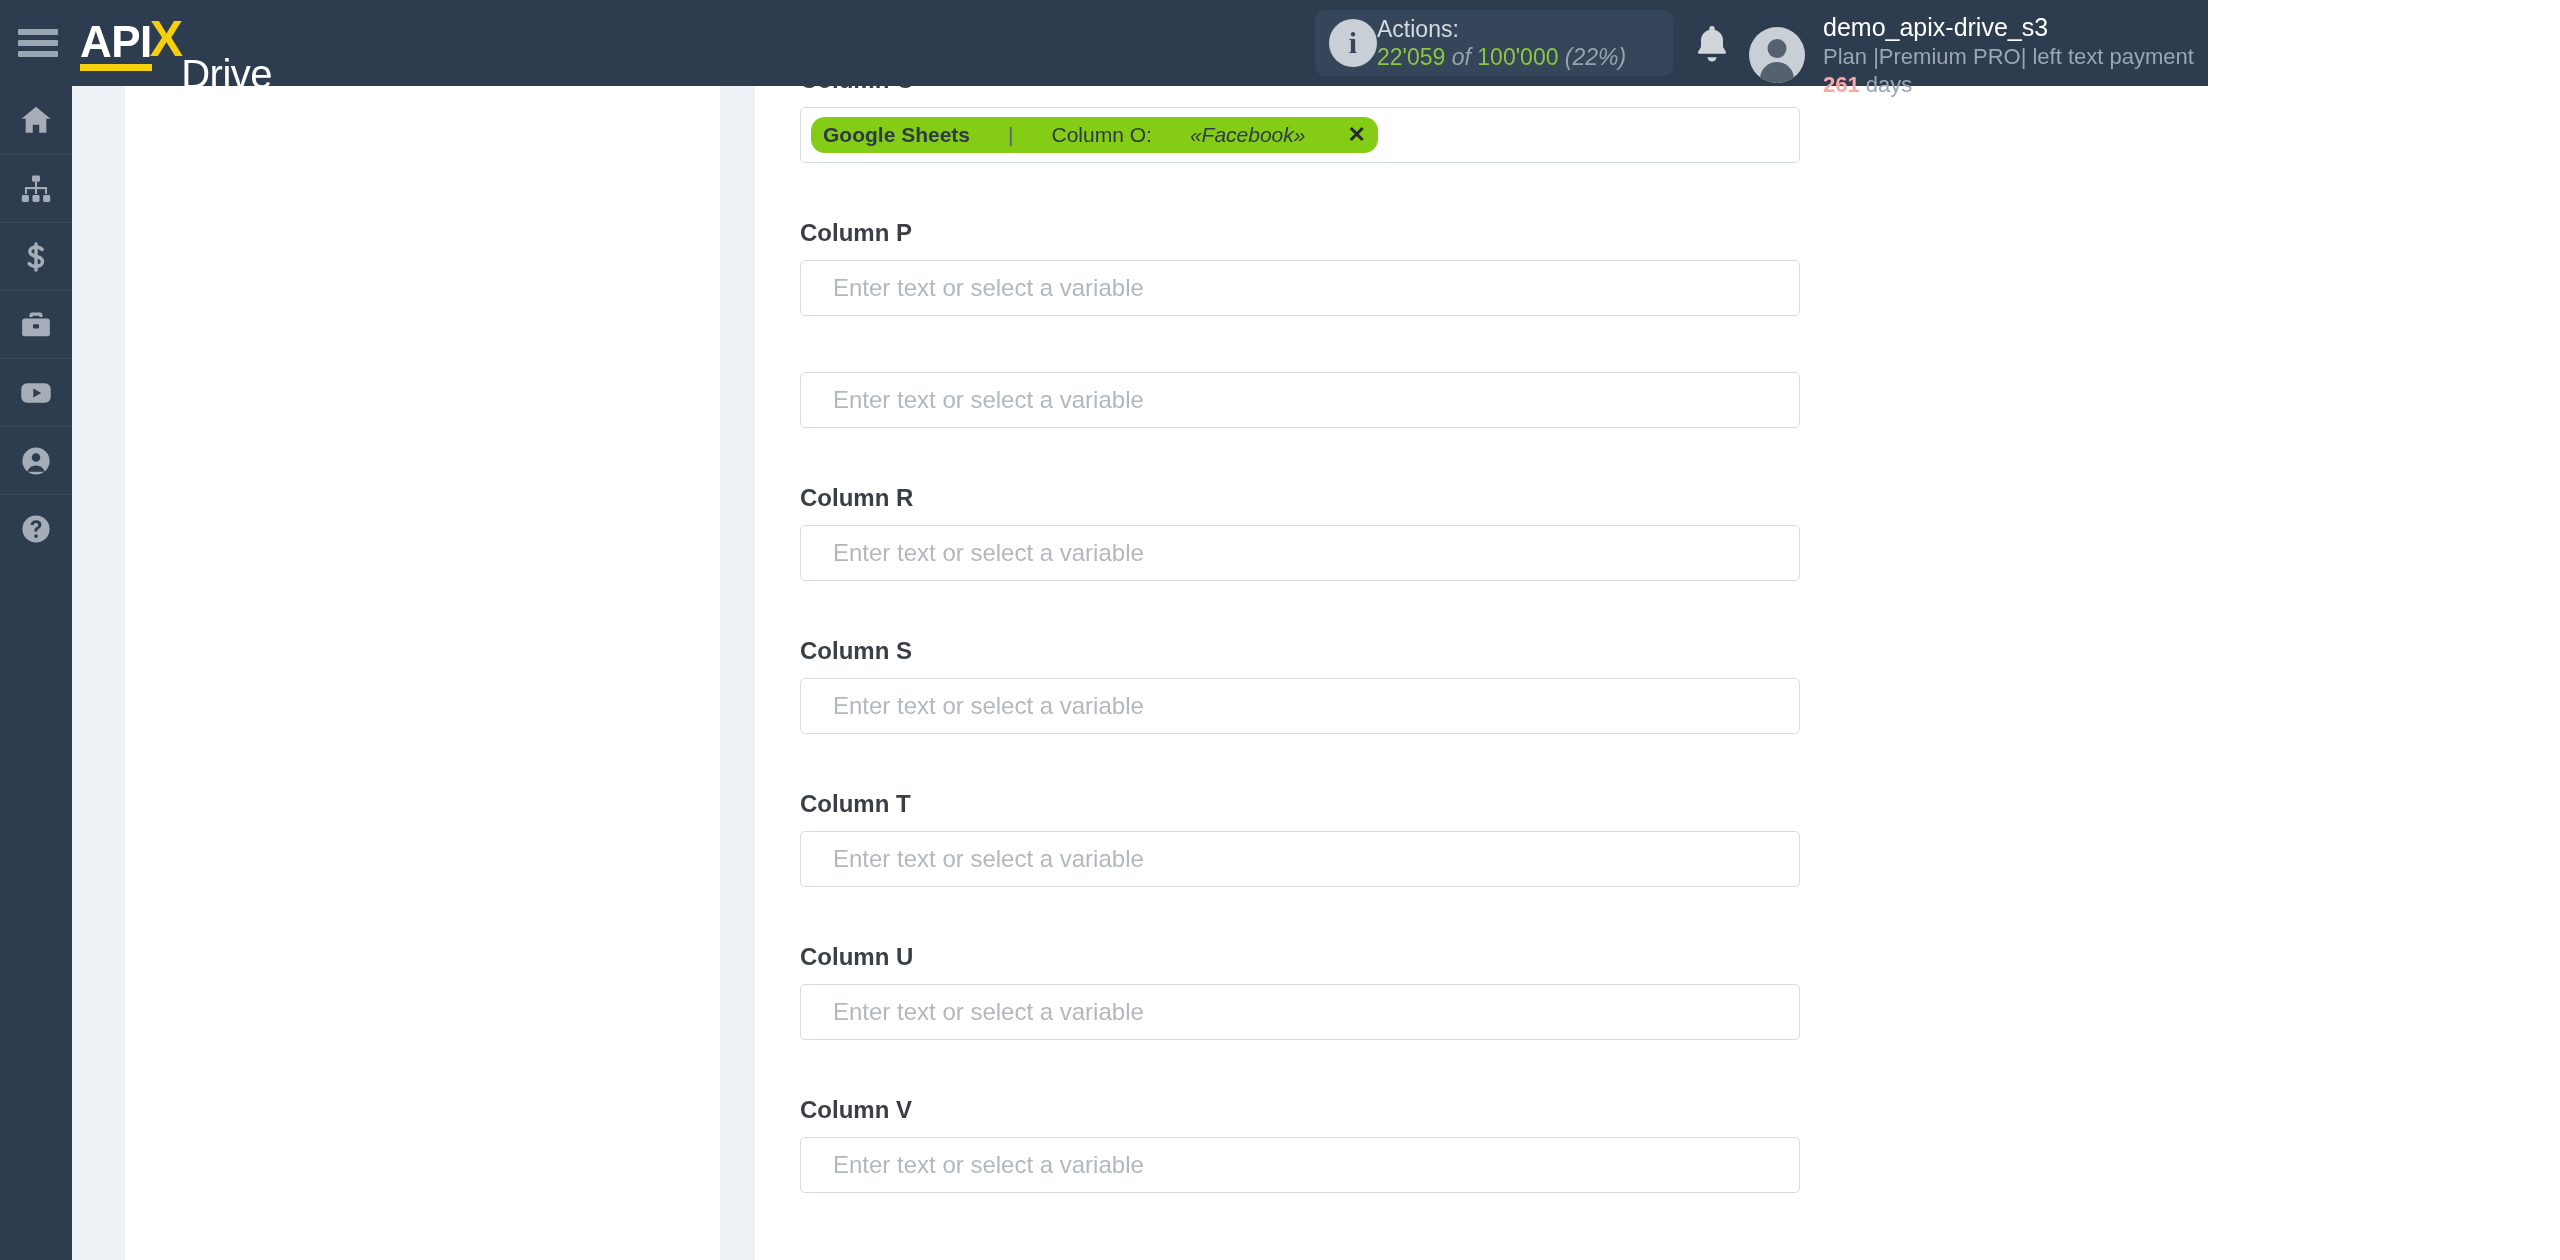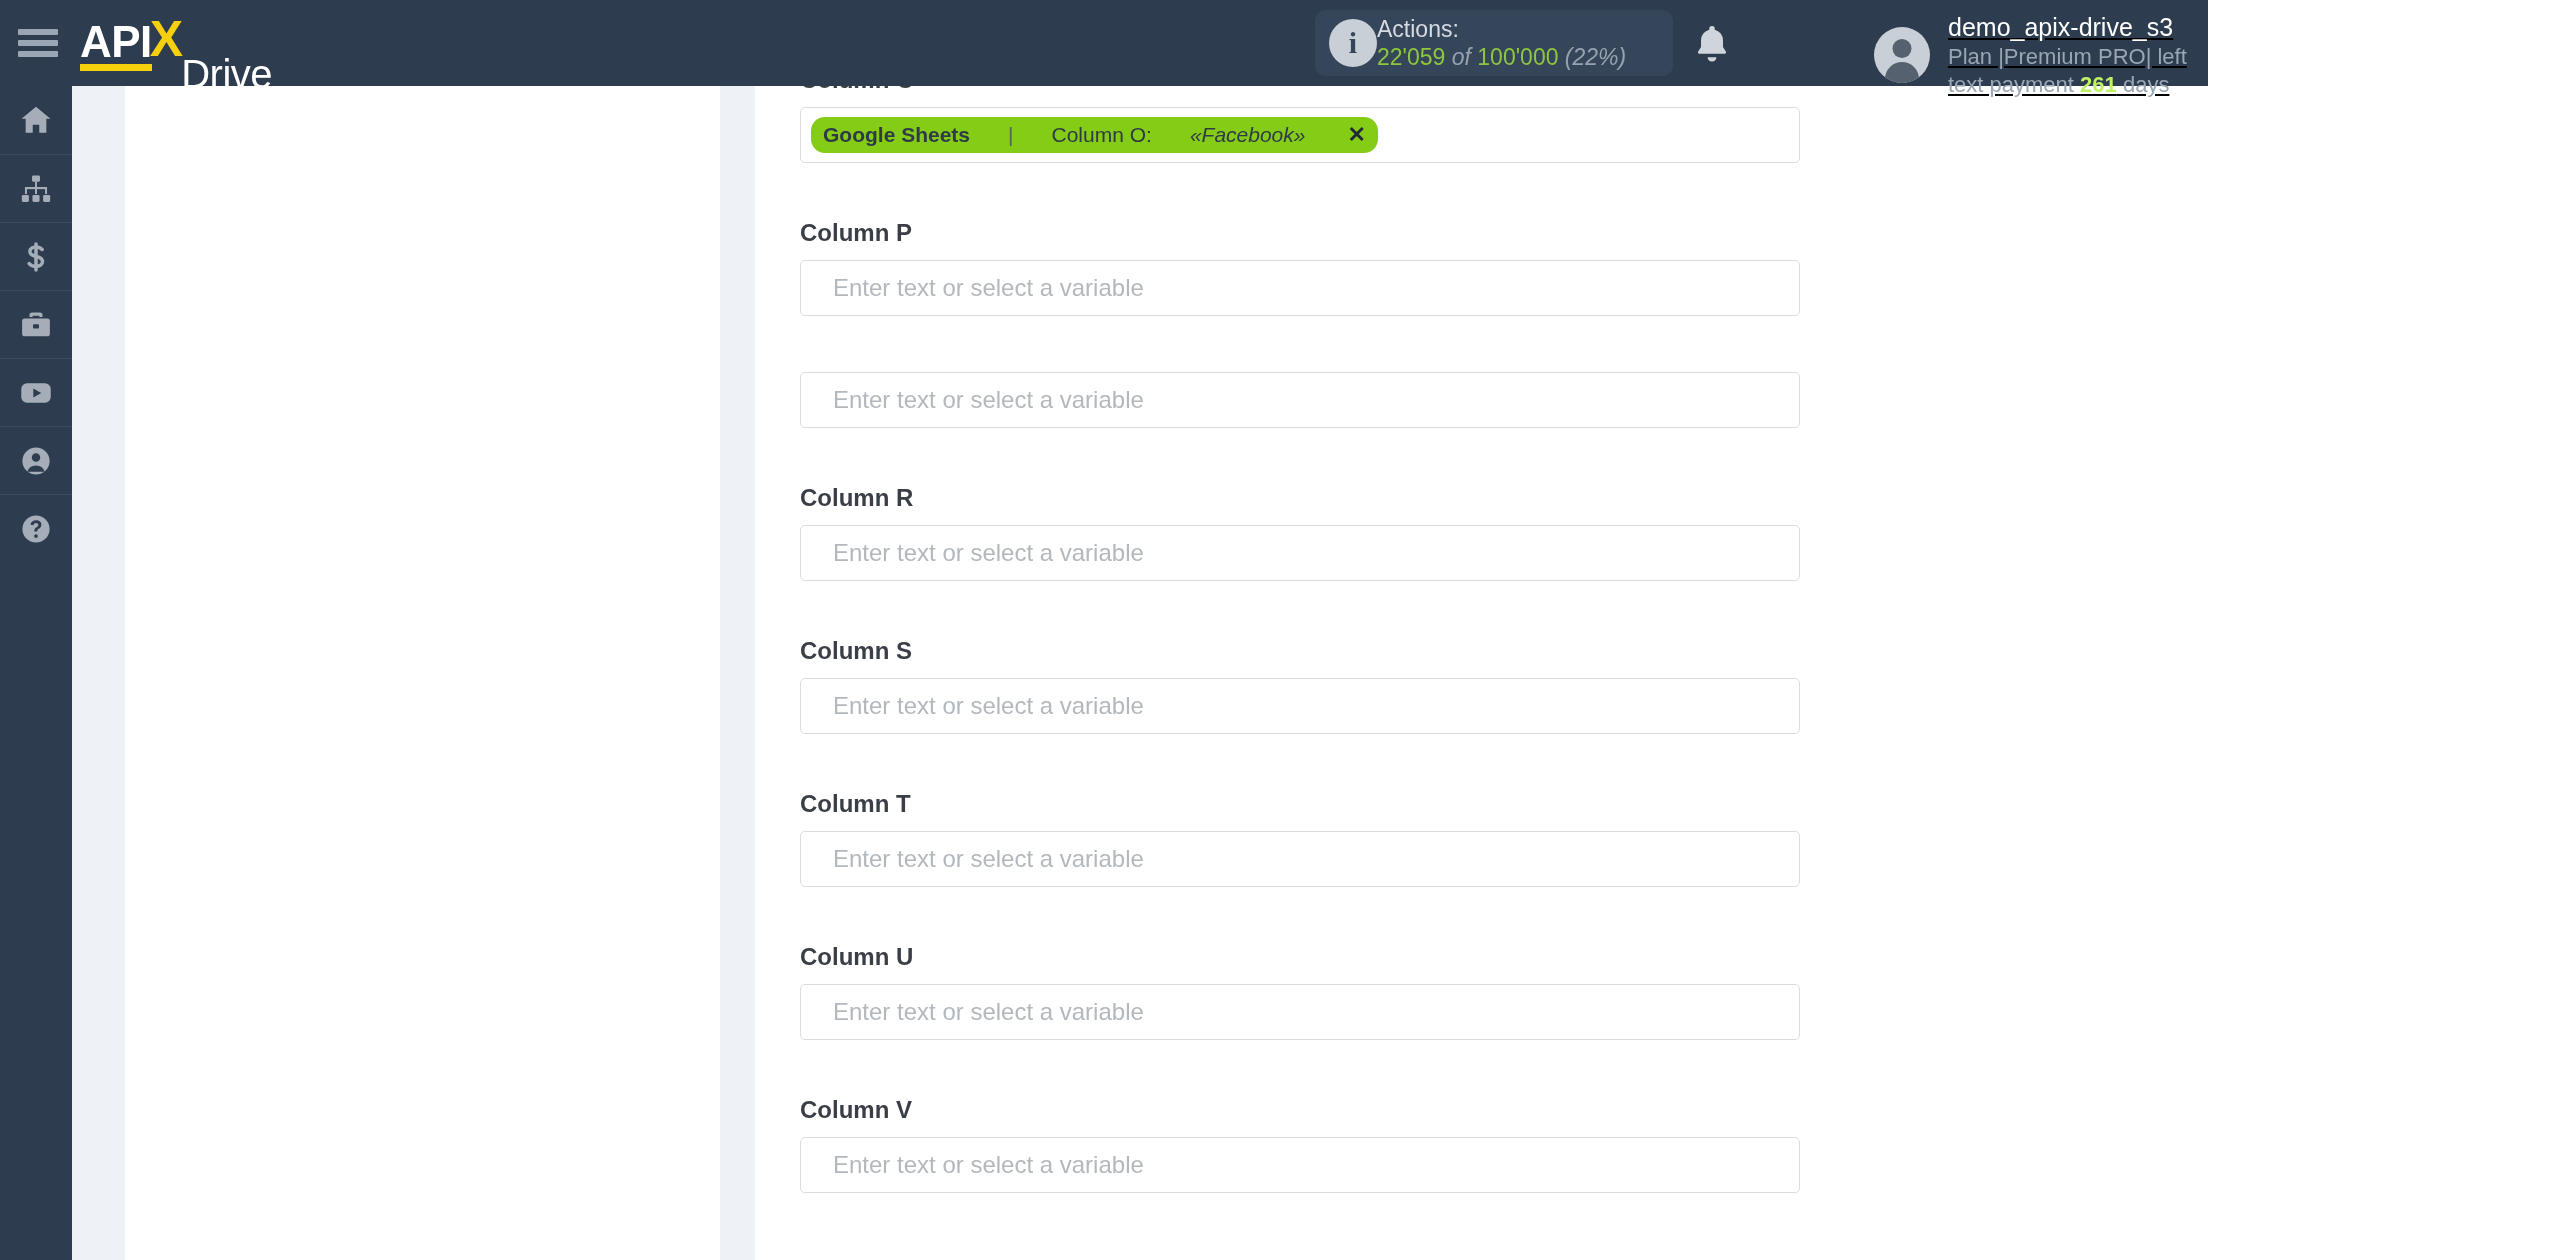--- a/index.html
+++ b/index.html
@@ -60,41 +60,41 @@
   .actions-text{ line-height:1.22; }
   .actions-title{ color:#d6dbe1; font-size:23px; }
   .actions-sub{ font-size:23px; }
   .act-num{ color:#8dc63f; }
   .act-of{ color:#97a2ae; font-style:italic; }
   .act-pct{ color:#97a2ae; font-style:italic; }
 
   .bell{ position:absolute; left:1690px; top:22px; width:44px; height:44px; cursor:pointer; }
 
   .user-block{
-    position:absolute; left:1874px; top:12px;
-    display:flex; align-items:center; cursor:pointer;text-decoration:underline;
+    position:absolute; left:1749px; top:12px;
+    display:flex; align-items:center; cursor:pointer;
   }
   .avatar{
     width:56px; height:56px; border-radius:50%;
     background:#c9cfd6; flex:none; position:relative; overflow:hidden;
   }
   .avatar::before{
     content:""; position:absolute; left:50%; top:12px;
     width:19px; height:19px; border-radius:50%;
     background:#55616f; transform:translateX(-50%);
   }
   .avatar::after{
     content:""; position:absolute; left:50%; top:35px;
     width:34px; height:30px; border-radius:17px 17px 0 0;
     background:#55616f; transform:translateX(-50%);
   }
   .user-text{ margin-left:18px; line-height:1.25; }
   .user-name{ color:#ffffff; font-size:25px; }
   .user-plan{ color:#9aa6b3; font-size:22px; }
-  .user-plan b{ color:#bef264; font-weight:bold; }
+  .user-plan b{ color:#fca5a5; font-weight:bold; }
   .chevron{ position:absolute; left:2500px; top:32px; cursor:pointer; }
 
   
   .rail{
     position:absolute; left:0; top:86px;
     width:72px; height:1174px;
     background:#2d3c4e;
   }
   .rail-item{
     width:72px; height:68px;

